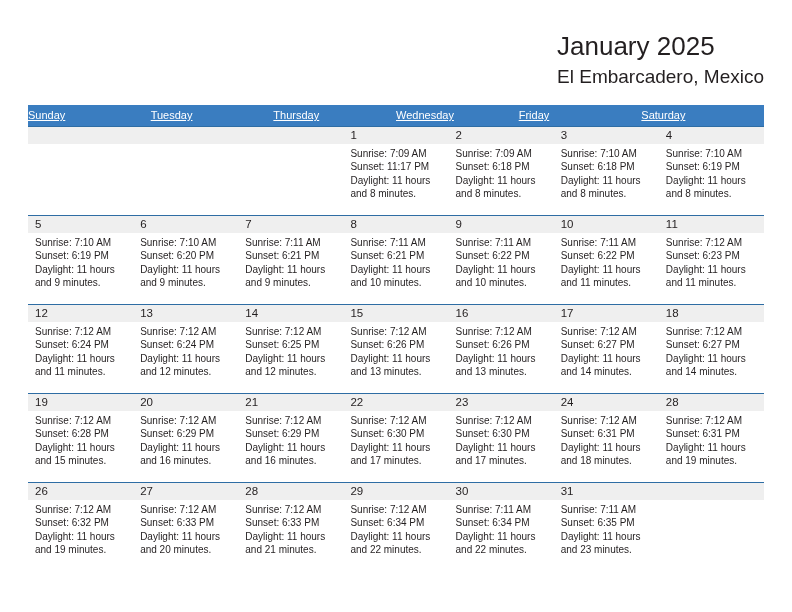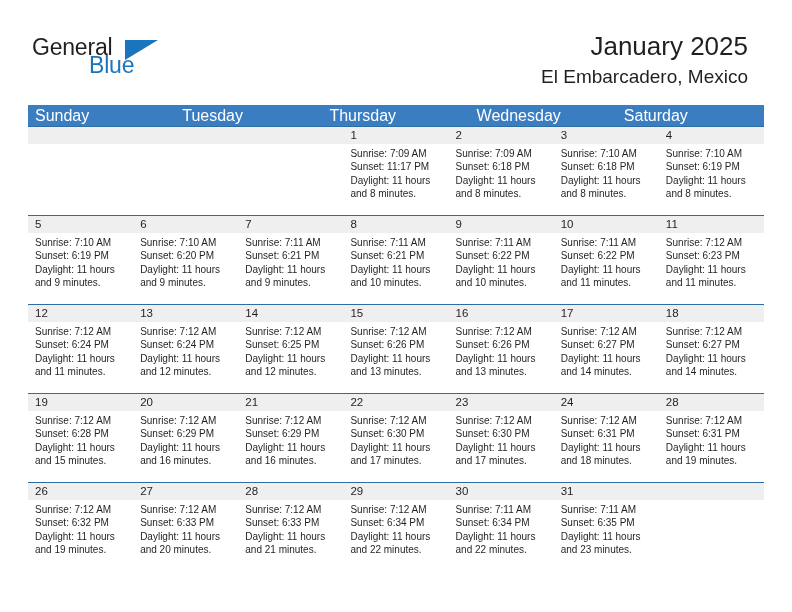--- a/index.html
+++ b/index.html
@@ -59,23 +59,22 @@
     left: 97px;
     top: 6px;
     width: 0;
     height: 0;
     border-left: 33px solid #1b75bc;
     border-bottom: 20px solid transparent;
   }
 
   .title-block {
     position: absolute;
-    right: 16px;
+    right: 0;
     top: 0;
-    text-align: right;
   }
   .cal-title {
     font-size: 26px;
     font-weight: normal;
     color: #231f20;
     line-height: 32px;
     white-space: nowrap;
   }
   .cal-subtitle {
     font-size: 19px;
@@ -94,25 +93,25 @@
     width: 736px;
   }
   .weekday-row {
     display: flex;
     background: #3a7dc0;
     height: 21px;
   }
   .weekday {
     flex: 1 1 0;
     color: #ffffff;
-    font-size: 16px;
+    font-size: 11px;
     line-height: 21px;
-    padding-left: 7px;
     box-sizing: border-box;
     white-space: nowrap;
+    text-decoration: underline;
   }
 
   .week-row {
     display: flex;
     border-top: 1.5px solid #2e6da4;
     height: 89px;
     box-sizing: border-box;
   }
   .week-row:first-of-type {
     border-top: 1.5px solid #2e6da4;
@@ -143,39 +142,35 @@
     white-space: nowrap;
   }
 </style>
 </head>
 <body>
 
 <div class="page">
 
   <div class="header">
 
-    <div class="brand">
-      <span class="brand-general">General</span>
-      <span class="brand-triangle"></span>
-      <span class="brand-blue">Blue</span>
-    </div>
 
     <div class="title-block">
       <div class="cal-title">January 2025</div>
       <div class="cal-subtitle">El Embarcadero, Mexico</div>
     </div>
 
   </div>
 
   <div class="calendar">
     <div class="weekday-row" id="weekday-row">
         <div class="weekday">Sunday</div>
         <div class="weekday">Tuesday</div>
         <div class="weekday">Thursday</div>
         <div class="weekday">Wednesday</div>
+        <div class="weekday">Friday</div>
         <div class="weekday">Saturday</div>
       </div>
     <div id="weeks-container">
         <div class="week-row">
           <div class="day-cell empty">
             <div class="day-num-band"></div>
           </div>
           <div class="day-cell empty">
             <div class="day-num-band"></div>
           </div>

